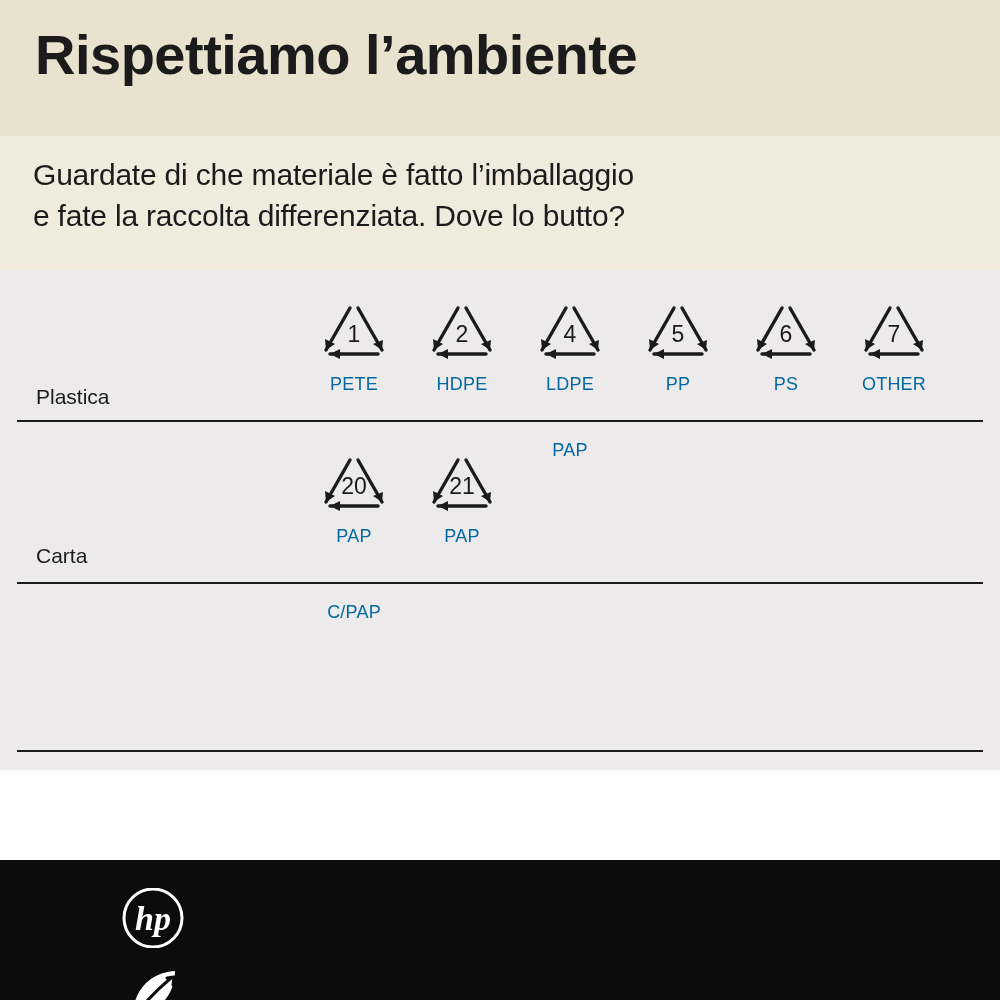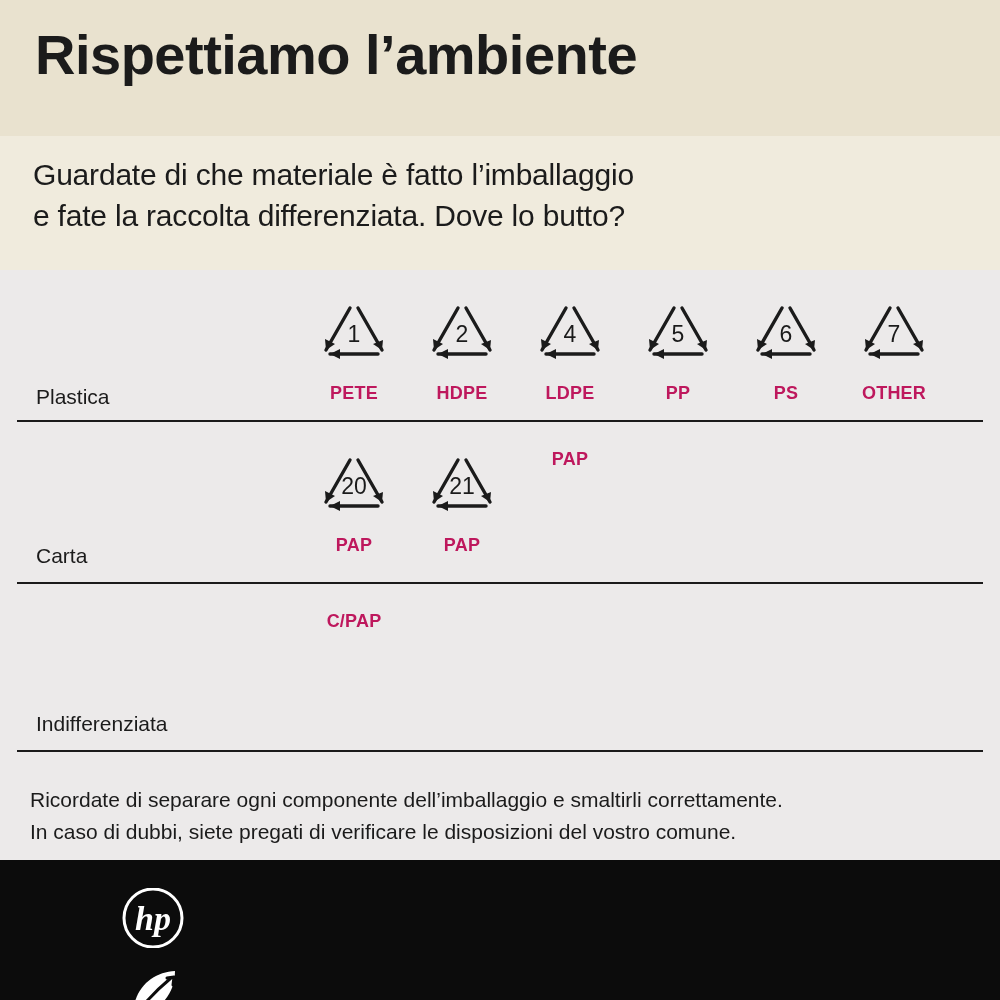--- a/index.html
+++ b/index.html
@@ -106,25 +106,25 @@
     gap: 0px;
   }
   .sym {
     width: 108px;
     display: flex;
     flex-direction: column;
     align-items: center;
   }
   .sym svg { display: block; }
   .sym .code {
-    margin-top: 17px;
+    margin-top: 8px;
     font-size: 18px;
-    font-weight: bold;
+    font-weight: normal;
     letter-spacing: 0.2px;
-    color: #be185d;
+    color: #0369a1;
   }
 
   
   .note {
     position: absolute;
     left: 0; top: 770px;
     width: 1000px; height: 90px;
     background: #eceaea;
   }
   .note .note-line {
@@ -299,35 +299,30 @@
             <div class="code">PAP</div>
           </div>
           <div class="sym">
             <div class="code">PAP</div>
           </div>
         </div>
     </div>
     <div class="row-sep sep2"></div>
 
     <div class="row r3">
-      <div class="row-label">Indifferenziata</div>
       <div class="symbols" id="syms-2">
           <div class="sym">
             <div class="code">C/PAP</div>
           </div>
         </div>
     </div>
     <div class="row-sep sep3"></div>
 
   </div>
 
-  <div class="note">
-    <div class="note-line n1">Ricordate di separare ogni componente dell’imballaggio e smaltirli correttamente.</div>
-    <div class="note-line n2">In caso di dubbi, siete pregati di verificare le disposizioni del vostro comune.</div>
-  </div>
 
   <div class="brand">
     <div class="brand-inner">
       <span>
         <svg width="72" height="60" viewBox="0 0 72 60" aria-hidden="true">
           <circle cx="36" cy="30" r="29" fill="none" stroke="#ffffff" stroke-width="3"></circle>
           <text x="36" y="42" text-anchor="middle" font-family="Liberation Serif, serif" font-style="italic" font-weight="bold" font-size="34" fill="#ffffff">hp</text>
         </svg>
       </span>
       <span>

